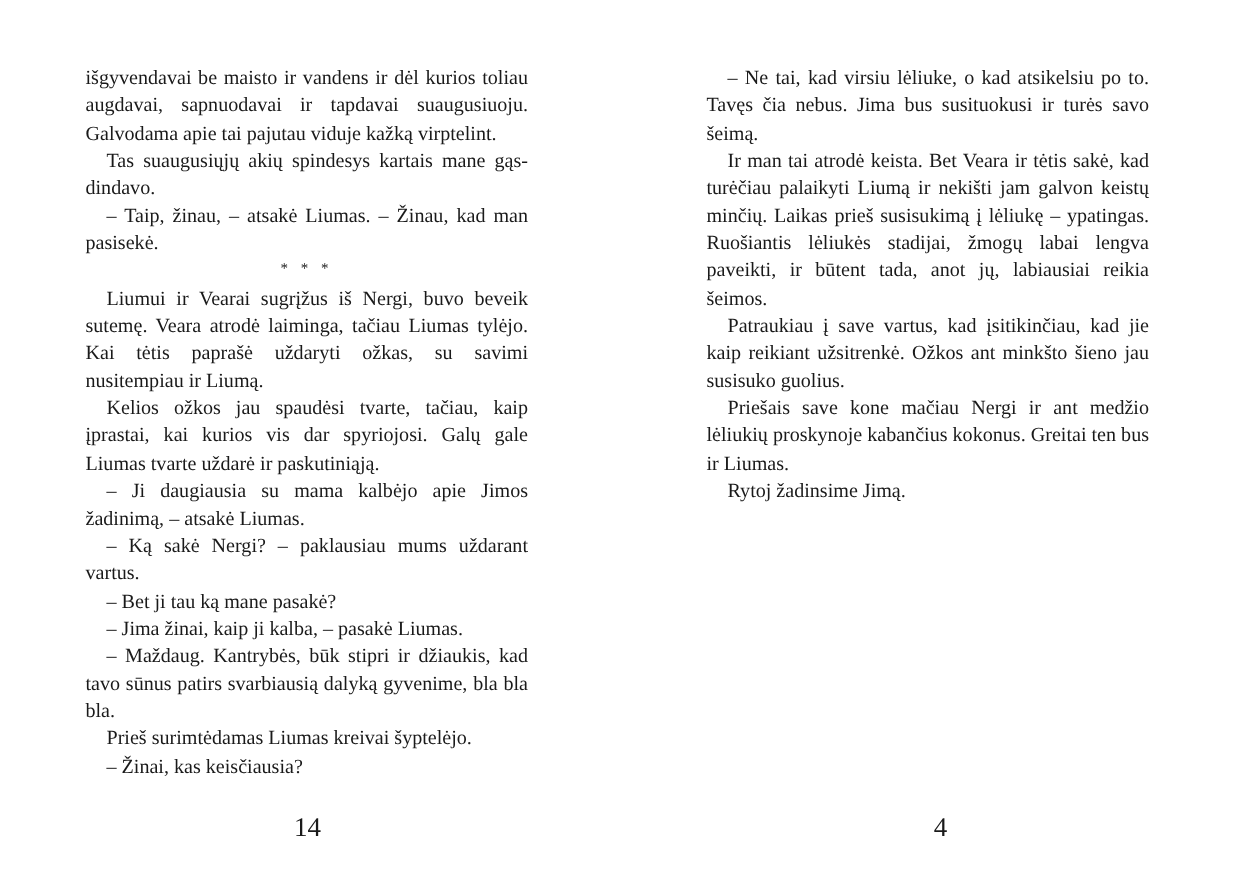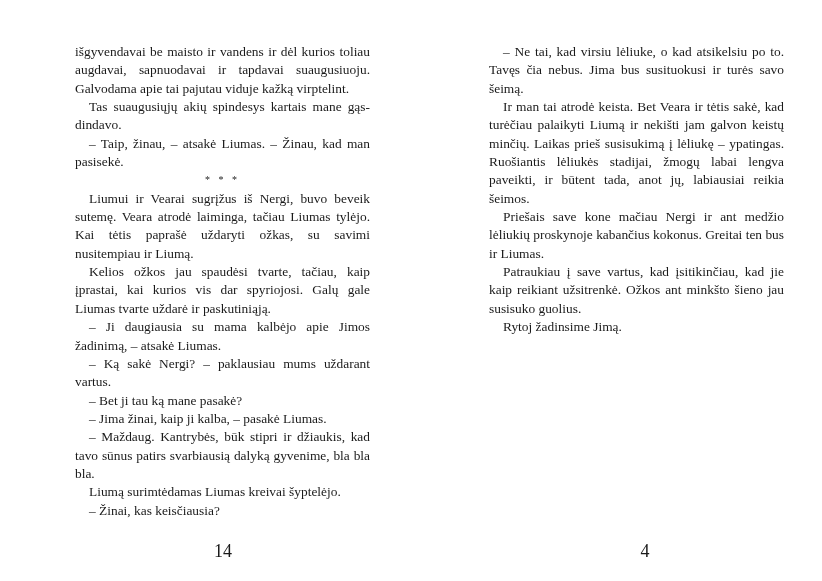--- a/index.html
+++ b/index.html
@@ -1,18 +1,18 @@
 <!DOCTYPE html>
 <html><head>
 <meta charset="utf-8">
 <style>
   html, body { margin: 0; padding: 0; background: #ffffff; }
   body { width: 822px; height: 581px; position: relative; overflow: hidden; }
   .spread { position: absolute; left: 0; top: 0; width: 822px; height: 581px; background: #ffffff; }
-  .page { position: absolute; top: 0; width: 411px; height: 581px; margin-left: 18px; }
+  .page { position: absolute; top: 0; width: 411px; height: 581px; }
   .page.left { left: 0; }
   .page.right { left: 411px; }
   .text-block {
     position: absolute;
     top: 43px;
     width: 295px;
     font-family: "Liberation Serif", "DejaVu Serif", serif;
     font-size: 13.4px;
     line-height: 18.35px;
     color: #1a1a1a;
@@ -47,28 +47,28 @@
         <p class="para"><span>Tas suaugusiųjų akių spindesys kartais mane gąs­dindavo.</span></p>
         <p class="para"><span>– Taip, žinau, – atsakė Liumas. – Žinau, kad man pasisekė.</span></p>
         <p class="para sep"><span>* * *</span></p>
         <p class="para"><span>Liumui ir Vearai sugrįžus iš Nergi, buvo beveik sute­mę. Veara atrodė laiminga, tačiau Liumas tylėjo. Kai tėtis paprašė uždaryti ožkas, su savimi nusitempiau ir Liumą.</span></p>
         <p class="para"><span>Kelios ožkos jau spaudėsi tvarte, tačiau, kaip įprastai, kai kurios vis dar spyriojosi. Galų gale Liumas tvarte už­darė ir paskutiniąją.</span></p>
         <p class="para"><span>– Ji daugiausia su mama kalbėjo apie Jimos žadinimą, – atsakė Liumas.</span></p>
         <p class="para"><span>– Ką sakė Nergi? – paklausiau mums uždarant vartus.</span></p>
         <p class="para"><span>– Bet ji tau ką mane pasakė?</span></p>
         <p class="para"><span>– Jima žinai, kaip ji kalba, – pasakė Liumas.</span></p>
         <p class="para"><span>– Maždaug. Kantrybės, būk stipri ir džiaukis, kad tavo sūnus patirs svarbiausią dalyką gyvenime, bla bla bla.</span></p>
-        <p class="para"><span>Liumą surimtėdamas Liumas kreivai šyptelėjo.</span></p>
+        <p class="para"><span>Prieš surimtėdamas Liumas kreivai šyptelėjo.</span></p>
         <p class="para"><span>– Žinai, kas keisčiausia?</span></p>
       </div>
     <div class="page-number">14</div>
   </div>
   <div class="page right">
     <div class="text-block">
         <p class="para"><span>– Ne tai, kad virsiu lėliuke, o kad atsikelsiu po to. Tavęs čia nebus. Jima bus susituokusi ir turės savo šeimą.</span></p>
         <p class="para"><span>Ir man tai atrodė keista. Bet Veara ir tėtis sakė, kad tu­rėčiau palaikyti Liumą ir nekišti jam galvon keistų minčių. Laikas prieš susisukimą į lėliukę – ypatingas. Ruošiantis lėliukės stadijai, žmogų labai lengva paveikti, ir būtent tada, anot jų, labiausiai reikia šeimos.</span></p>
+        <p class="para"><span>Patraukiau į save vartus, kad įsitikinčiau, kad jie kaip reikiant užsitrenkė. Ožkos ant minkšto šieno jau susisuko guolius.</span></p>
         <p class="para"><span>Priešais save kone mačiau Nergi ir ant medžio lėliukių proskynoje kabančius kokonus. Greitai ten bus ir Liumas.</span></p>
-        <p class="para"><span>Patraukiau į save vartus, kad įsitikinčiau, kad jie kaip reikiant užsitrenkė. Ožkos ant minkšto šieno jau susisuko guolius.</span></p>
         <p class="para"><span>Rytoj žadinsime Jimą.</span></p>
       </div>
     <div class="page-number">4</div>
   </div>
 </div>
 
 </body></html>

